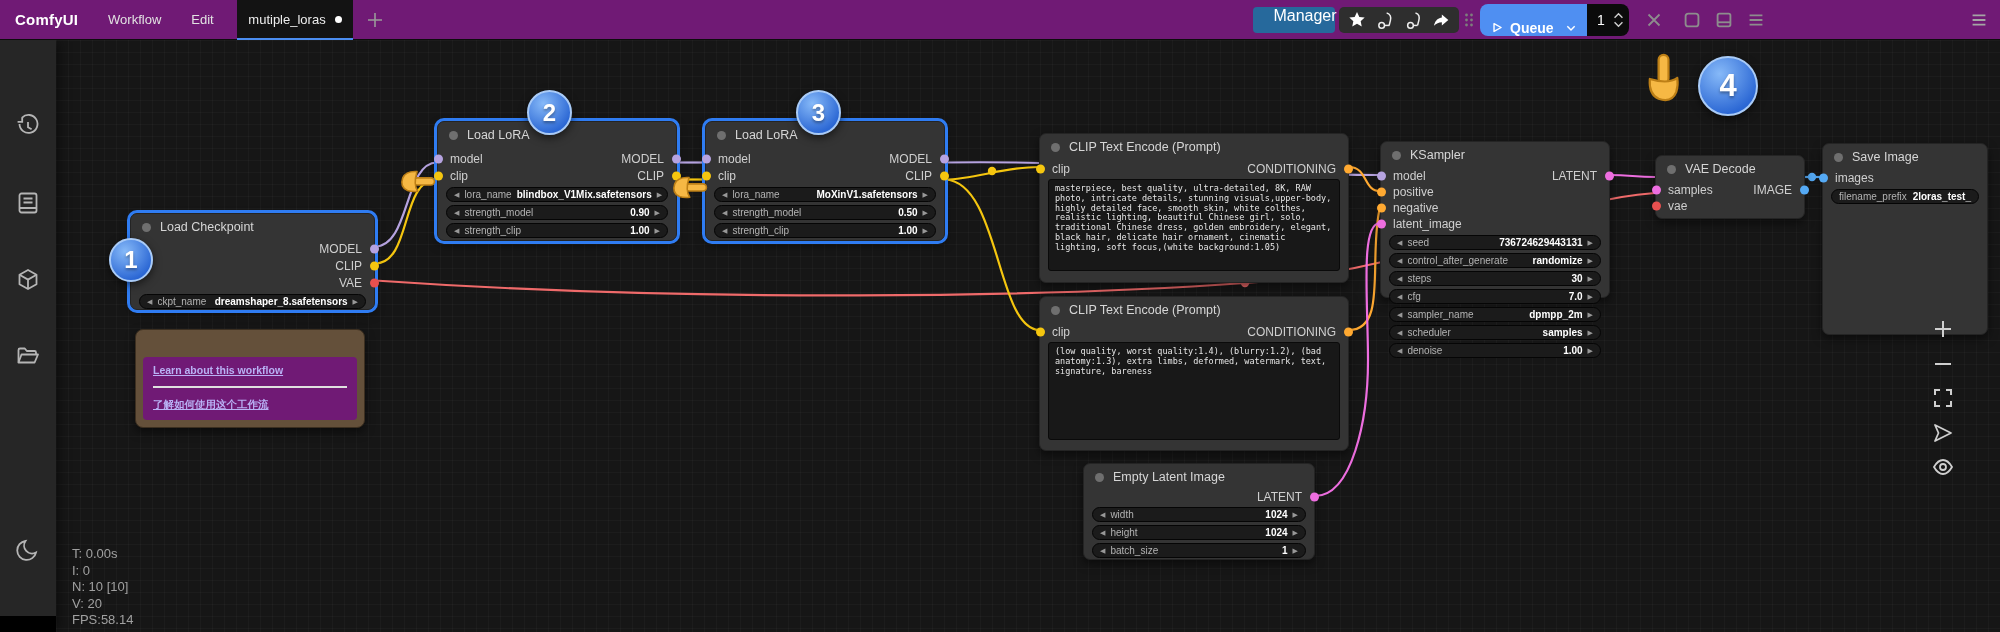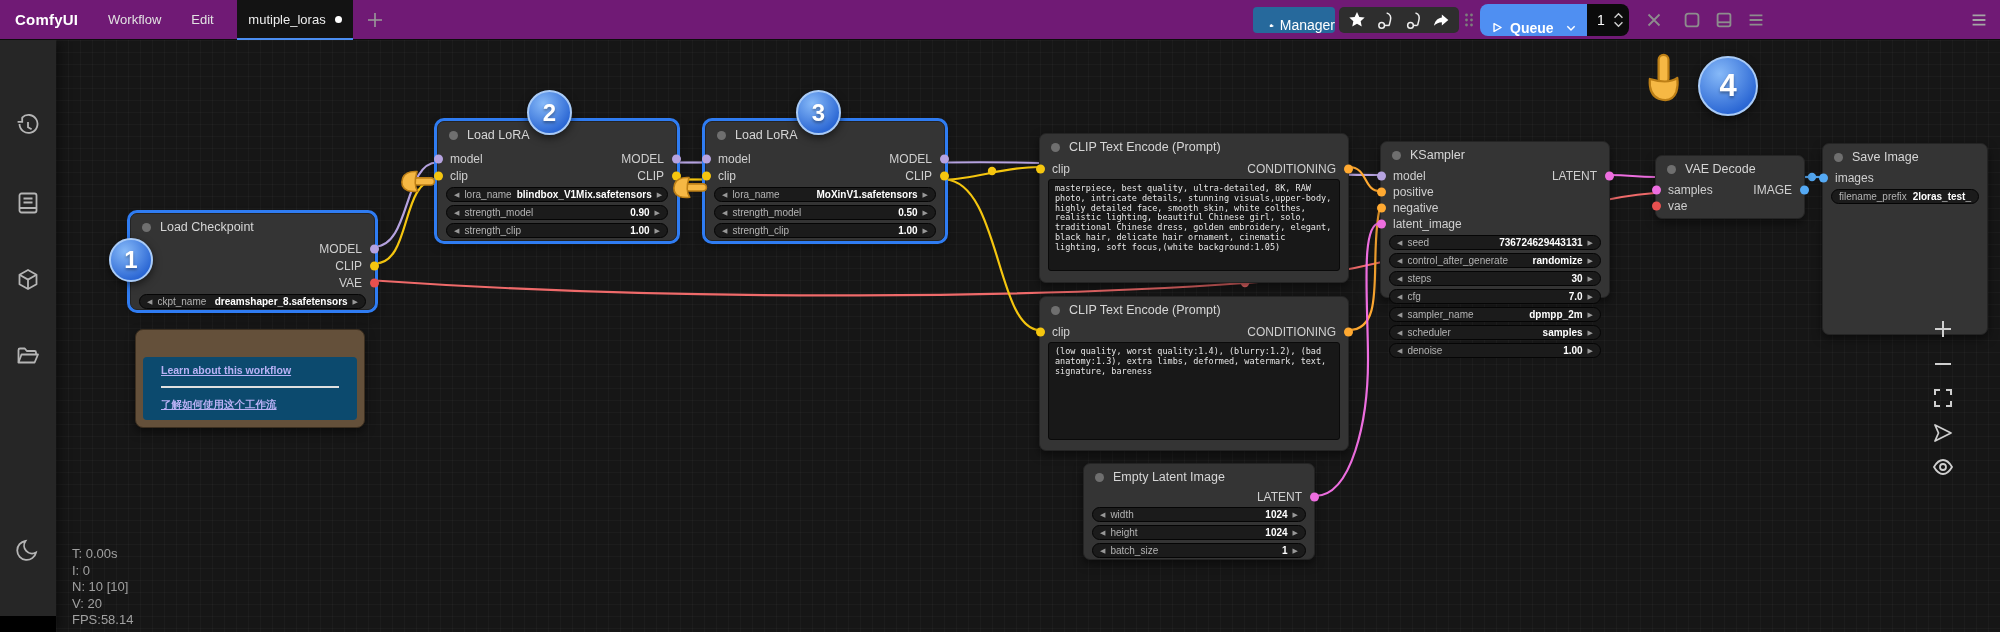--- a/index.html
+++ b/index.html
@@ -13,22 +13,22 @@
   .logo { font-size:15px; font-weight:bold; color:#fff; margin-left:15px; letter-spacing:.2px; }
   .menu { font-size:13px; color:#e2e2e2; margin-left:30px; cursor:default; }
   .tab { position:absolute; left:237px; top:0; height:40px; width:116px; background:#131313;
     display:flex; align-items:center; justify-content:center; gap:9px;
     border-bottom:2px solid #4b8df0; }
   .tab-label { font-size:13px; color:#ededed; }
   .tab-dot { width:7px; height:7px; border-radius:50%; background:#fff; }
   .newtab { position:absolute; left:362px; top:7px; width:26px; height:26px; color:#9a9a9a;
     font-size:20px; display:flex; align-items:center; justify-content:center; }
   .manager-btn { position:absolute; left:1253px; top:7px; width:82px; height:26px; background:#26699c;
-    border-radius:4px; display:flex; align-items:flex-end; justify-content:center; gap:6px;
-    color:#fff; font-size:14px;padding-left:16px; }
+    border-radius:4px; display:flex; align-items:flex-start; justify-content:center; gap:6px;
+    color:#fff; font-size:16px;padding-left:16px; }
   .icon-group { position:absolute; left:1339px; top:7px; width:120px; height:26px; background:#2e2e2e;
     border-radius:5px; display:flex; align-items:center; justify-content:space-around; padding:0 4px; }
   .handle { position:absolute; left:1462px; top:8px; }
   .queue-btn { position:absolute; left:1480px; top:4px; width:107px; height:32px; background:#4f8ff2;
     border-radius:8px 0 0 8px; display:flex; align-items:flex-end; color:#fff; padding:0 8px; gap:5px; }
   .queue-label { font-size:14px; font-weight:600; }
   .numbox { position:absolute; left:1587px; top:4px; width:42px; height:32px; background:#0b0b0b;
     border-radius:0 8px 8px 0; display:flex; align-items:center; color:#fff; }
   .numval { font-size:14px; margin-left:10px; }
   .spin { margin-left:auto; margin-right:5px; display:flex; flex-direction:column; gap:2px; }
@@ -69,22 +69,22 @@
   .warr { font-size:7px; color:#989898; line-height:1; }
   .wvalue { margin-left:auto; color:#fff; font-weight:600; }
   .ta { margin:2px 8px 0 8px; background:#181818; border:1px solid #0a0a0a; border-radius:3px;
     padding:4px 6px; font-family:"DejaVu Sans Mono", monospace; font-size:8.5px; line-height:9.8px;
     color:#e6e6e6; overflow:hidden; }
 
   
   .note { position:absolute; z-index:2; background:#64503a; border:1px solid #3c2f20; border-radius:8px;
     box-shadow:0 4px 10px rgba(0,0,0,.5); }
   .note .ttext { color:#e8e2d8; }
-  .note-body { position:absolute; left:7px; right:7px; top:27px; bottom:7px; background:#0c4a6e;
-    border-radius:4px; padding:7px 18px; }
+  .note-body { position:absolute; left:7px; right:7px; top:27px; bottom:7px; background:#701a75;
+    border-radius:4px; padding:7px 10px; }
   .note-link { display:block; font-size:10.5px; font-weight:bold; color:#b9b1f5; text-decoration:underline; }
   .note-hr { border:none; border-top:2px solid #e0e0e0; margin:10px 0; }
 
   
   .badge { position:absolute; z-index:5; border-radius:50%; color:#fff; font-weight:bold;
     display:flex; align-items:center; justify-content:center;
     background:radial-gradient(circle at 35% 28%, #86b9f8, #2b67d4 75%);
     border:2px solid #a9cbf7; box-shadow:0 3px 8px rgba(0,0,0,.55);
     text-shadow:0 2px 3px rgba(0,0,0,.35); }
   .hand { position:absolute; z-index:6; }

